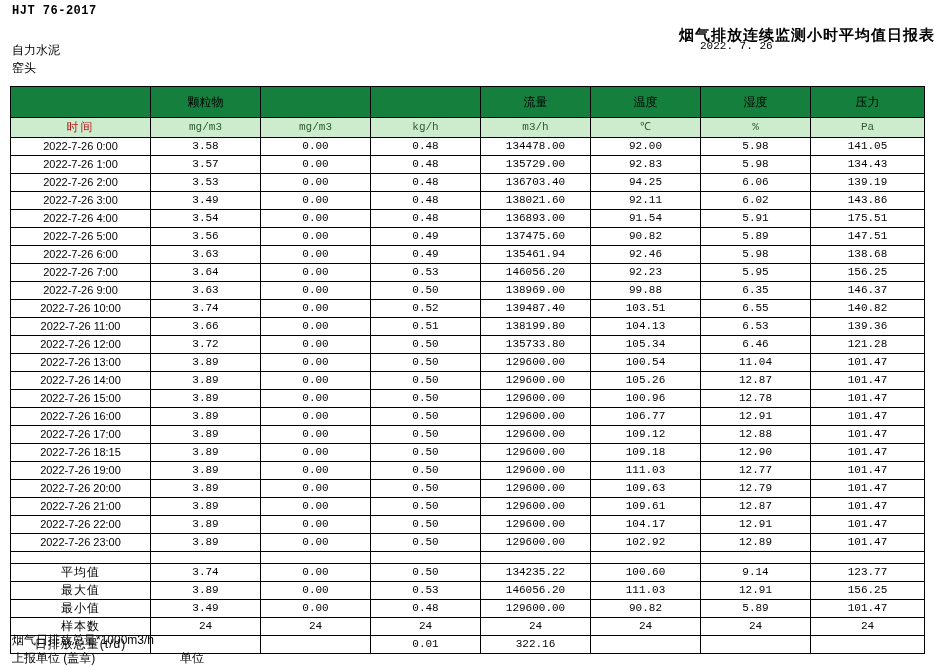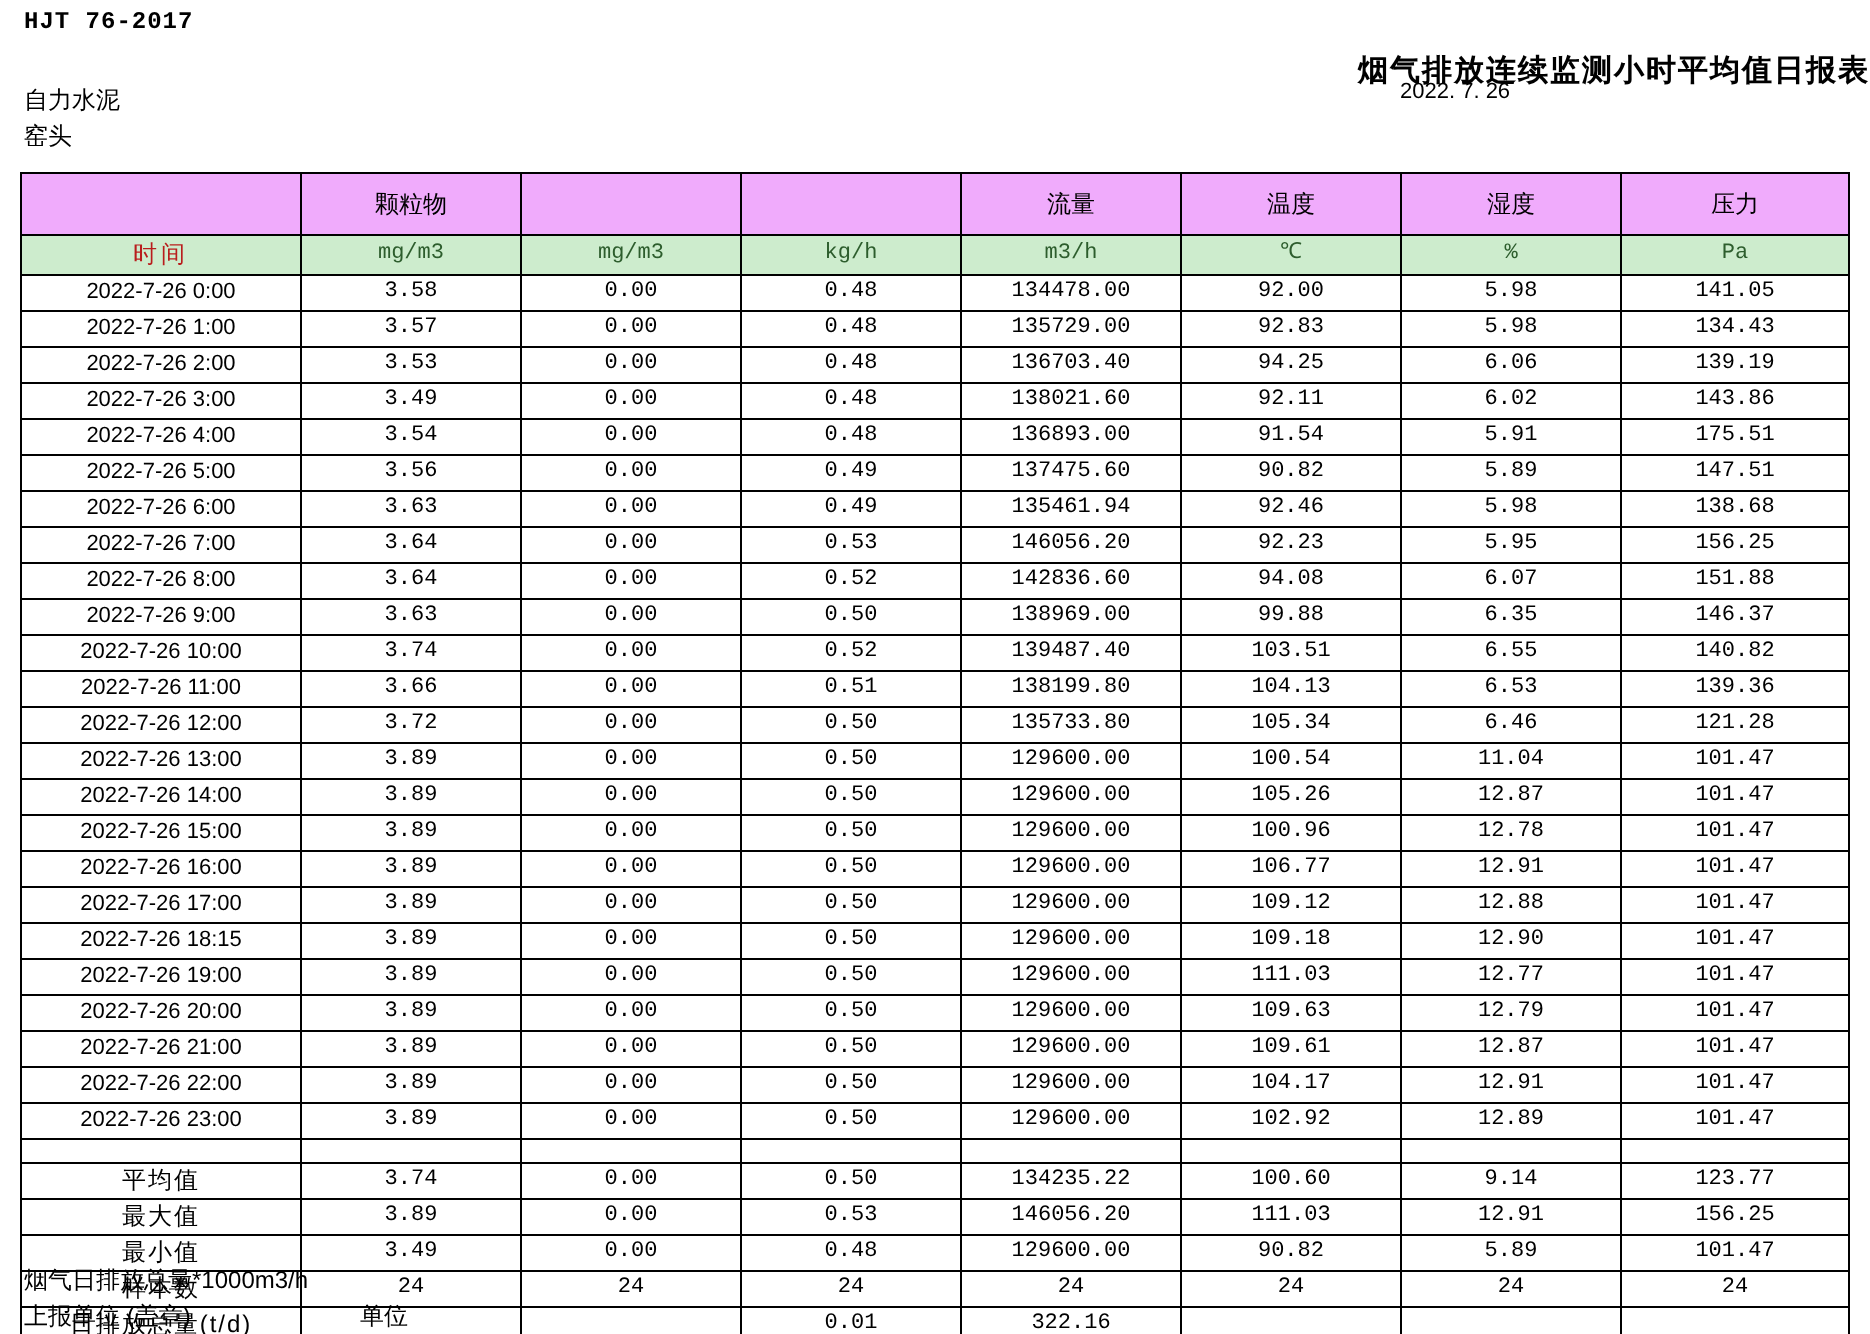--- a/index.html
+++ b/index.html
@@ -37,21 +37,21 @@
     text-align: right;
     font-family: "Liberation Sans", "DejaVu Sans", sans-serif;
     font-size: 15px;
     font-weight: bold;
     letter-spacing: 1px;
   }
   .report-date {
     position: absolute;
     left: 700px;
     top: 40px;
-    font-family: Liberation Sans, sans-serif;
+    font-family: Liberation Mono, monospace;
     font-size: 11px;
   }
   .company {
     position: absolute;
     left: 12px;
     top: 42px;
     font-family: "Liberation Sans", "DejaVu Sans", sans-serif;
     font-size: 12px;
   }
   .facility {
@@ -78,21 +78,21 @@
     font-size: 11px;
     padding: 0;
     overflow: hidden;
     white-space: nowrap;
   }
   tr.head-row td {
     height: 30px;
     line-height: 30px;
     font-family: "Liberation Sans", "DejaVu Sans", sans-serif;
     font-size: 12px;
-    background: #f0abfc;
+    background: #15803d;
   }
   tr.unit-row td {
     background: #cdeccd;
     height: 19px;
     line-height: 19px;
     color: #2d5d2d;
     font-family: "Liberation Mono", "DejaVu Sans Mono", monospace;
     font-size: 11px;
   }
   tr.unit-row td.time-head {
@@ -255,30 +255,20 @@
         <td class="time-cell">2022-7-26 7:00</td>
         <td>3.64</td>
         <td>0.00</td>
         <td>0.53</td>
         <td>146056.20</td>
         <td>92.23</td>
         <td>5.95</td>
         <td>156.25</td>
       </tr>
       <tr class="data-row">
-        <td class="time-cell">2022-7-26 8:00</td>
-        <td>3.64</td>
-        <td>0.00</td>
-        <td>0.52</td>
-        <td>142836.60</td>
-        <td>94.08</td>
-        <td>6.07</td>
-        <td>151.88</td>
-      </tr>
-      <tr class="data-row">
         <td class="time-cell">2022-7-26 9:00</td>
         <td>3.63</td>
         <td>0.00</td>
         <td>0.50</td>
         <td>138969.00</td>
         <td>99.88</td>
         <td>6.35</td>
         <td>146.37</td>
       </tr>
       <tr class="data-row">

